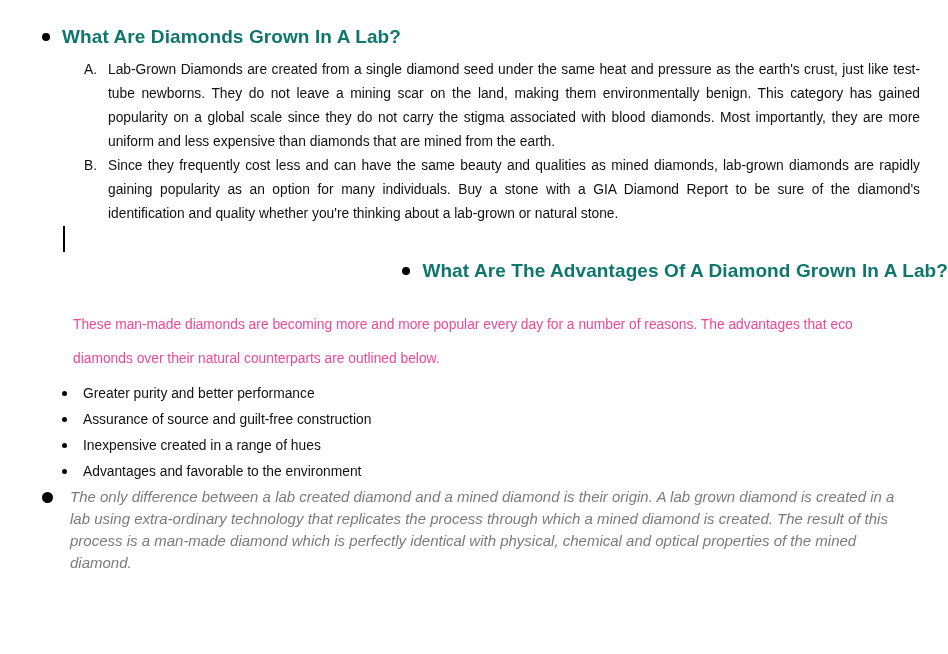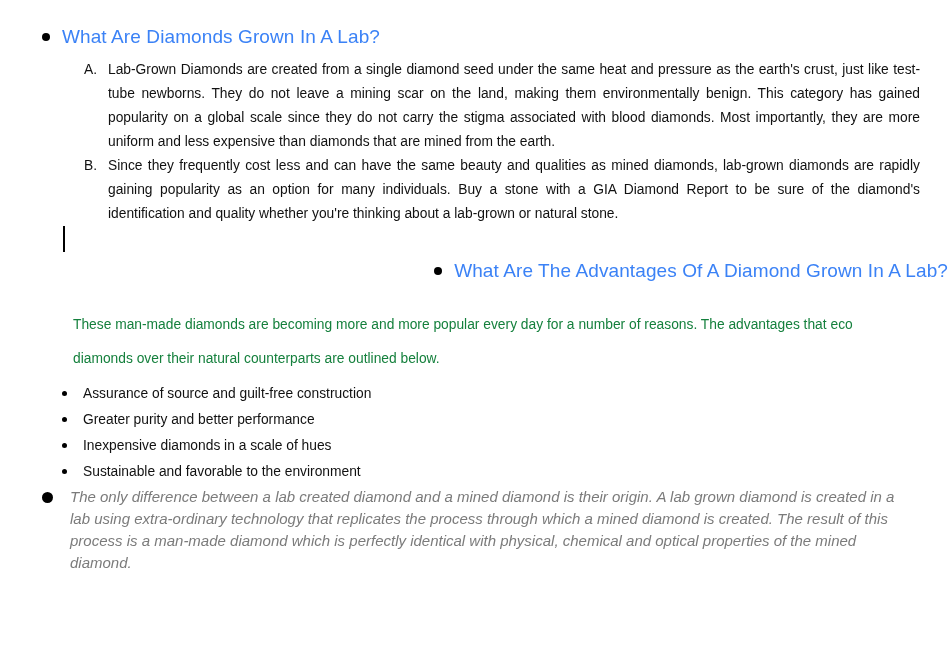--- a/index.html
+++ b/index.html
@@ -14,43 +14,43 @@
 
   
   .h-row { display: flex; align-items: center; margin-left: 42px; }
   .h-row.first { margin-top: 25px; }
   .h-row.second { margin-top: 7px; justify-content: flex-end; }
   .h-bullet {
     width: 8px; height: 8px; border-radius: 50%;
     background: #000; flex: 0 0 8px; margin-right: 12px;
   }
   .h-row h1 {
-    font-size: 19px; font-weight: normal; line-height: 24px;
-    letter-spacing: 0.1px; color: #3b82f6;
+    font-size: 19px; font-weight: bold; line-height: 24px;
+    letter-spacing: 0.1px; color: #0f766e;
   }
 
   
   .ab-list { list-style: none; margin: 9px 0 0 108px; width: 812px; }
   .ab-item {
     position: relative;
     font-size: 13.8px; line-height: 24px;
     text-align: justify; color: #111;
   }
   .ab-marker { position: absolute; left: -24px; top: 0; line-height: 24px; color: #111; }
 
   
   .caret {
     width: 1.5px; height: 26px; background: #000;
     margin-left: 63px; margin-top: 0;
   }
 
   
   .intro {
     margin: 25px 0 0 73px; width: 815px;
-    font-size: 13.8px; line-height: 34px; color: #15803d;
+    font-size: 13.8px; line-height: 34px; color: #ec4899;
   }
 
   
   .adv-list { list-style: none; margin: 4px 0 0 62px; }
   .adv-item { display: flex; align-items: center; height: 26px; font-size: 13.8px; color: #111; }
   .adv-dot {
     width: 5px; height: 5px; border-radius: 50%;
     background: #000; flex: 0 0 5px; margin-right: 16px;
   }
 
@@ -90,33 +90,33 @@
   <div class="h-row second">
     <span class="h-bullet"></span>
     <h1>What Are The Advantages Of A Diamond Grown In A Lab?</h1>
   </div>
 
   <p class="intro">These man-made diamonds are becoming more and more popular every day for a number of reasons. The advantages that eco diamonds over their natural counterparts are outlined below.</p>
 
   <ul class="adv-list">
     <li class="adv-item">
       <span class="adv-dot"></span>
+      <span>Greater purity and better performance</span>
+    </li>
+    <li class="adv-item">
+      <span class="adv-dot"></span>
       <span>Assurance of source and guilt-free construction</span>
     </li>
     <li class="adv-item">
       <span class="adv-dot"></span>
-      <span>Greater purity and better performance</span>
+      <span>Inexpensive created in a range of hues</span>
     </li>
     <li class="adv-item">
       <span class="adv-dot"></span>
-      <span>Inexpensive diamonds in a scale of hues</span>
-    </li>
-    <li class="adv-item">
-      <span class="adv-dot"></span>
-      <span>Sustainable and favorable to the environment</span>
+      <span>Advantages and favorable to the environment</span>
     </li>
   </ul>
 
   <div class="note-row">
     <span class="note-dot"></span>
     <p class="note-text">The only difference between a lab created diamond and a mined diamond is their origin. A lab grown diamond is created in a lab using extra-ordinary technology that replicates the process through which a mined diamond is created. The result of this process is a man-made diamond which is perfectly identical with physical, chemical and optical properties of the mined diamond.</p>
   </div>
 
 </div>
 

